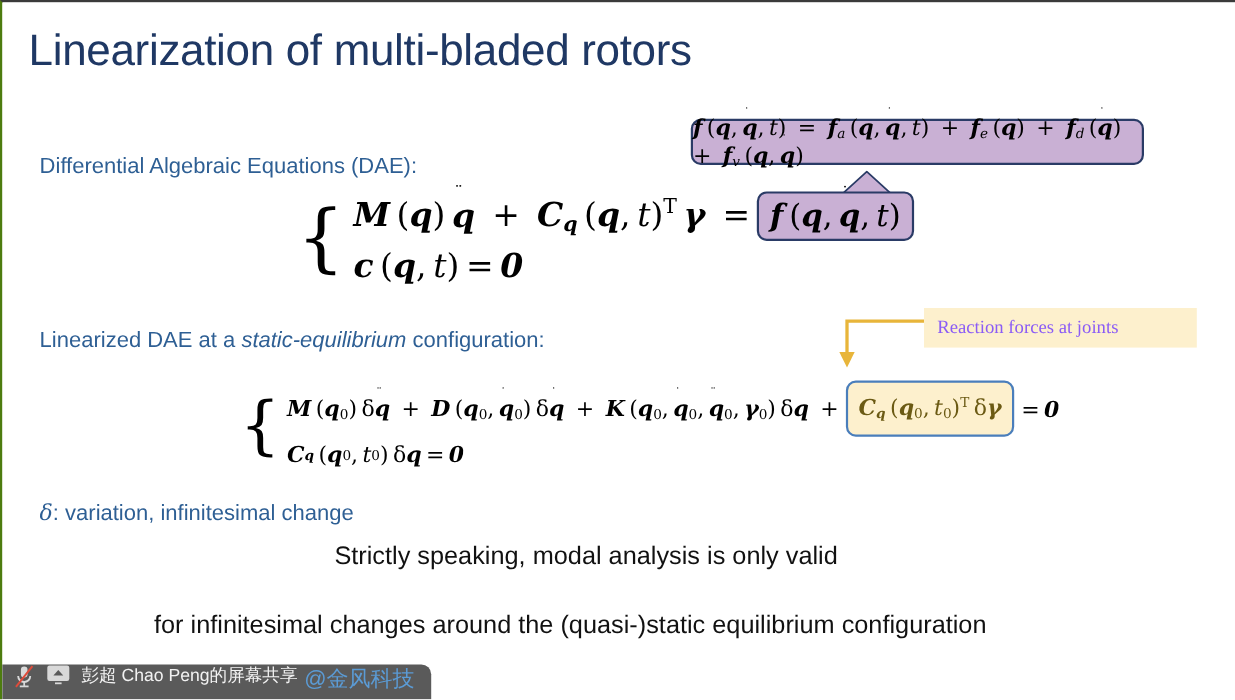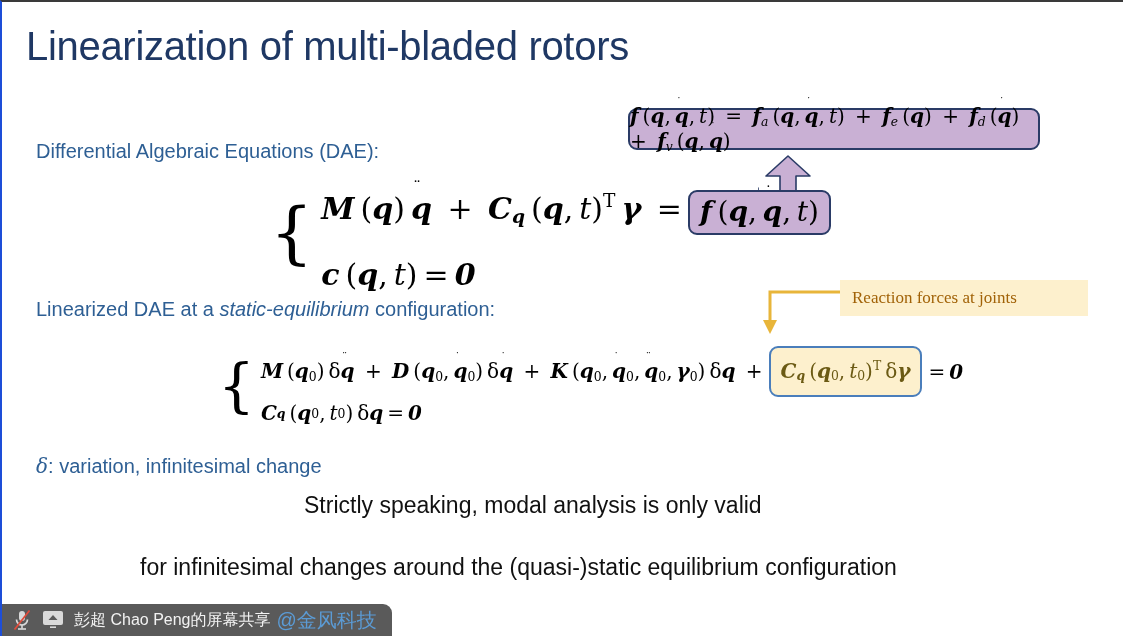--- a/index.html
+++ b/index.html
@@ -9,21 +9,21 @@
   }
   body {
     font-family: "Liberation Sans", sans-serif;
   }
   #slide {
     position: relative;
     width: 1123px;
     height: 636px;
     background: #ffffff;
     overflow: hidden;
-    border-left: 2px solid #1d4ed8;
+    border-left: 2px solid #4d7c0f;
     border-top: 2px solid #3a3a3a;
     box-sizing: border-box;
   }
 
   
   #title {
     position: absolute;
     left: 24px;
     top: 22px;
     font-size: 40px;
@@ -92,23 +92,22 @@
     position: absolute;
     left: 268px;
     top: 172px;
     display: flex;
     align-items: center;
   }
   #dae-brace { margin-right: 8px; color: #000; }
   #dae-rows { display: flex; flex-direction: column; gap: 6px; }
   #dae-row1, #dae-row2 {
     display: flex;
-    align-items: flex-start;
+    align-items: center;
     font-size: 30px;
-    margin-top: 16px;
   }
 
   
   .purple-box {
     background: #c9b0d4;
     border: 2px solid #2a3b66;
     border-radius: 9px;
     box-sizing: border-box;
     display: flex;
     align-items: center;
@@ -176,21 +175,21 @@
     top: 278px;
     width: 248px;
     height: 36px;
     background: #fdf0cd;
     display: flex;
     align-items: center;
     padding-left: 12px;
     box-sizing: border-box;
     font-family: "Liberation Serif", serif;
     font-size: 17px;
-    color: #a16207;
+    color: #8b5cf6;
     white-space: nowrap;
   }
   #callout-arrow {
     position: absolute;
     left: 756px;
     top: 286px;
     width: 92px;
     height: 48px;
   }
 
@@ -207,21 +206,20 @@
   
   #share-bar {
     position: absolute;
     left: 0;
     bottom: 0;
     height: 32px;
     width: 390px;
     background: #5a5a5a;
     border-top-right-radius: 9px;
     display: flex;
-    align-items: center;
     padding: 0 12px 0 10px;
     box-sizing: border-box;
   }
   #mic-icon { width: 20px; height: 22px; margin-right: 10px; flex: 0 0 auto; }
   #screenshare-icon { width: 22px; height: 20px; margin-right: 10px; flex: 0 0 auto; }
   #share-text {
     color: #f2f2f2;
     font-size: 16px;
     white-space: nowrap;
   }

